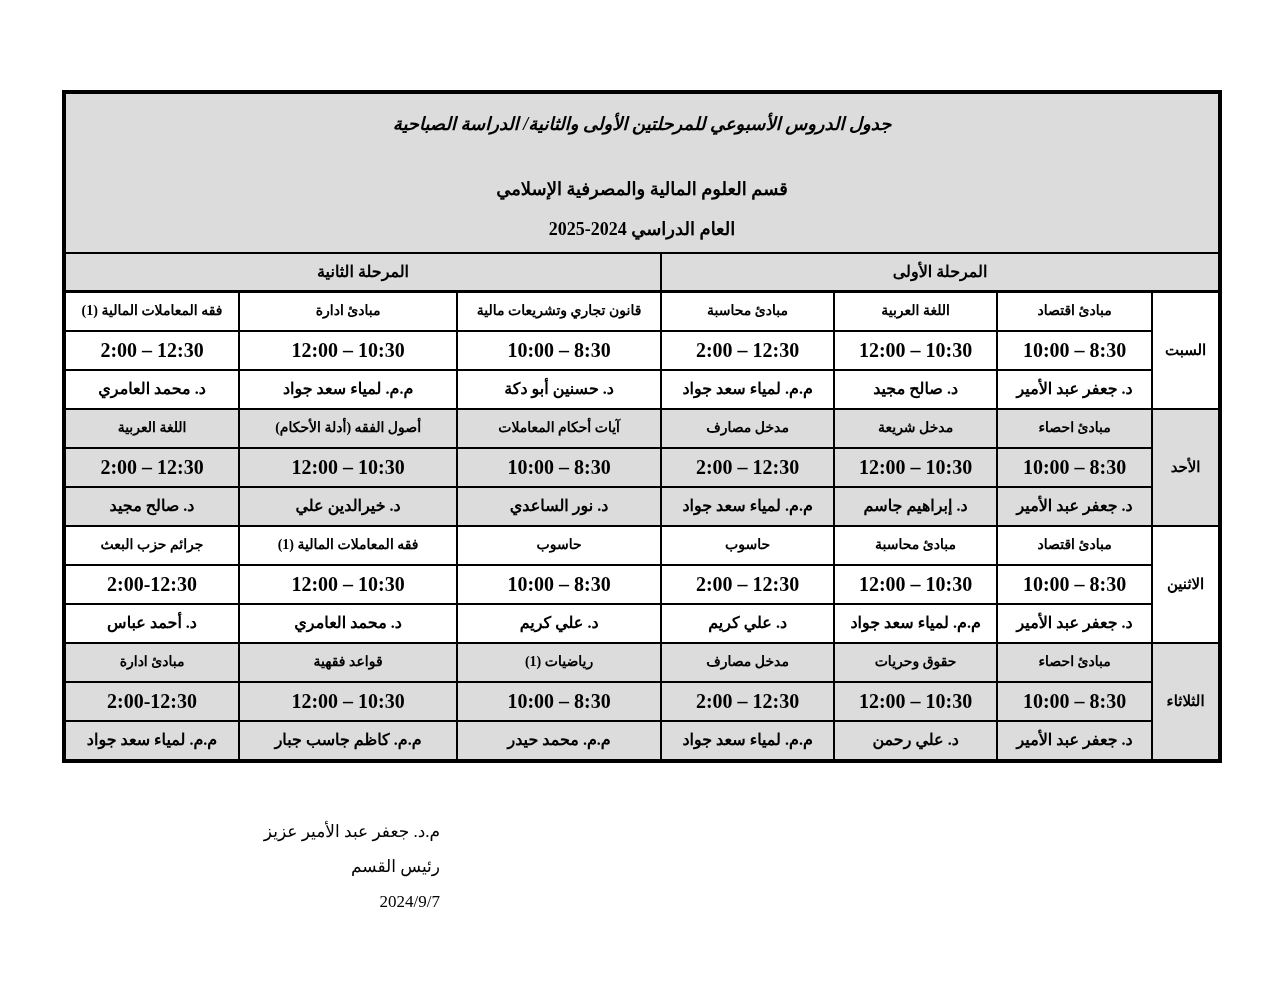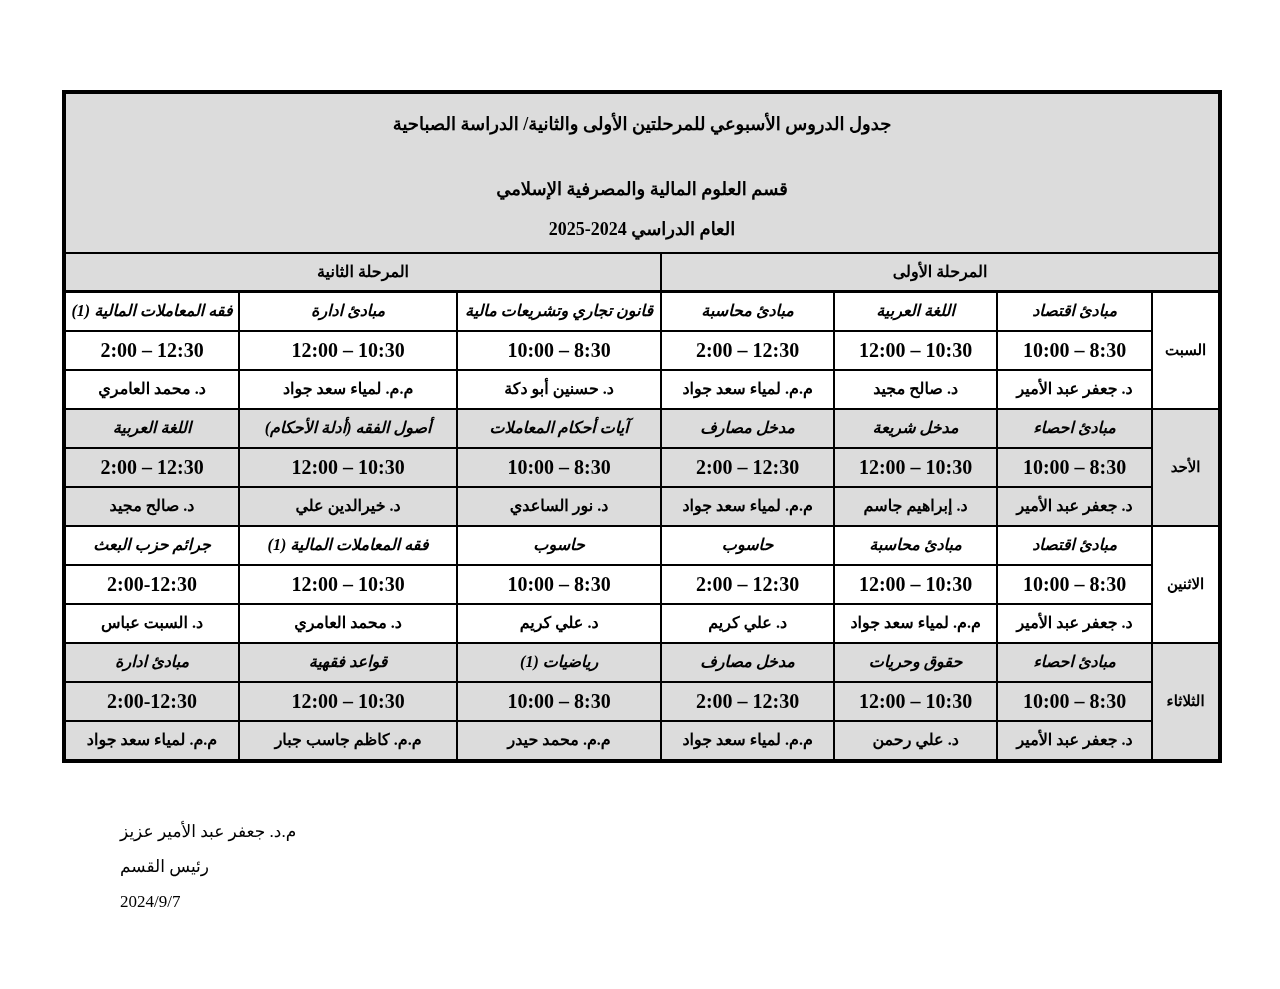--- a/index.html
+++ b/index.html
@@ -43,44 +43,44 @@
     background: #dcdcdc;
     border-bottom: 2px solid #000;
   }
   .titleblock .tline {
     font-size: 18px;
     font-weight: bold;
     direction: rtl;
     text-align: center;
     margin: 0;
   }
-  .titleblock .tline1 { margin-top: 8px; }
+  .titleblock .tline1 { margin-top: 8px; font-style: italic; }
   .titleblock .tline2 { margin-top: 44px; }
   .titleblock .tline3 { margin-top: 20px; }
   tr.hdr td {
     height: 36px;
     font-size: 16px;
     background: #dcdcdc;
     border-bottom: 3px solid #000;
     text-align: center;
   }
-  td.subj { height: 37px; font-size: 16px; font-style: italic; }
+  td.subj { height: 37px; font-size: 14px; }
   td.time { height: 37px; font-size: 20px; direction: ltr; }
   td.tchr { height: 37px; font-size: 16px; }
   td.day  { font-size: 15px; }
   td.bt   { border-top: 3px solid #000; }
   td.sep  { border-left: 4px solid #000; }
   td.g    { background: #dcdcdc; }
   td.w    { background: #ffffff; }
   .footer {
     position: absolute;
     left: 120px;
     top: 820px;
     width: 320px;
-    text-align: left;
+    text-align: right;
     direction: rtl;
     font-size: 17px;
     font-weight: normal;
   }
   .footer div { margin-bottom: 12px; line-height: 23px; }
 </style>
 </head>
 <body>
 
 <div id="sheet">
@@ -178,21 +178,21 @@
       <td class="time w" dir="ltr">10:00 – 8:30</td>
       <td class="time w" dir="ltr">12:00 – 10:30</td>
       <td class="time w" dir="ltr">2:00-12:30</td>
     </tr>
     <tr>
       <td class="tchr w">د. جعفر عبد الأمير</td>
       <td class="tchr w">م.م. لمياء سعد جواد</td>
       <td class="tchr w sep">د. علي كريم</td>
       <td class="tchr w">د. علي كريم</td>
       <td class="tchr w">د. محمد العامري</td>
-      <td class="tchr w">د. السبت عباس</td>
+      <td class="tchr w">د. أحمد عباس</td>
     </tr>
 
     <tr>
       <td class="day g bt" rowspan="3">الثلاثاء</td>
       <td class="subj g bt">مبادئ احصاء</td>
       <td class="subj g bt">حقوق وحريات</td>
       <td class="subj g bt sep">مدخل مصارف</td>
       <td class="subj g bt">رياضيات (1)</td>
       <td class="subj g bt">قواعد فقهية</td>
       <td class="subj g bt">مبادئ ادارة</td>

